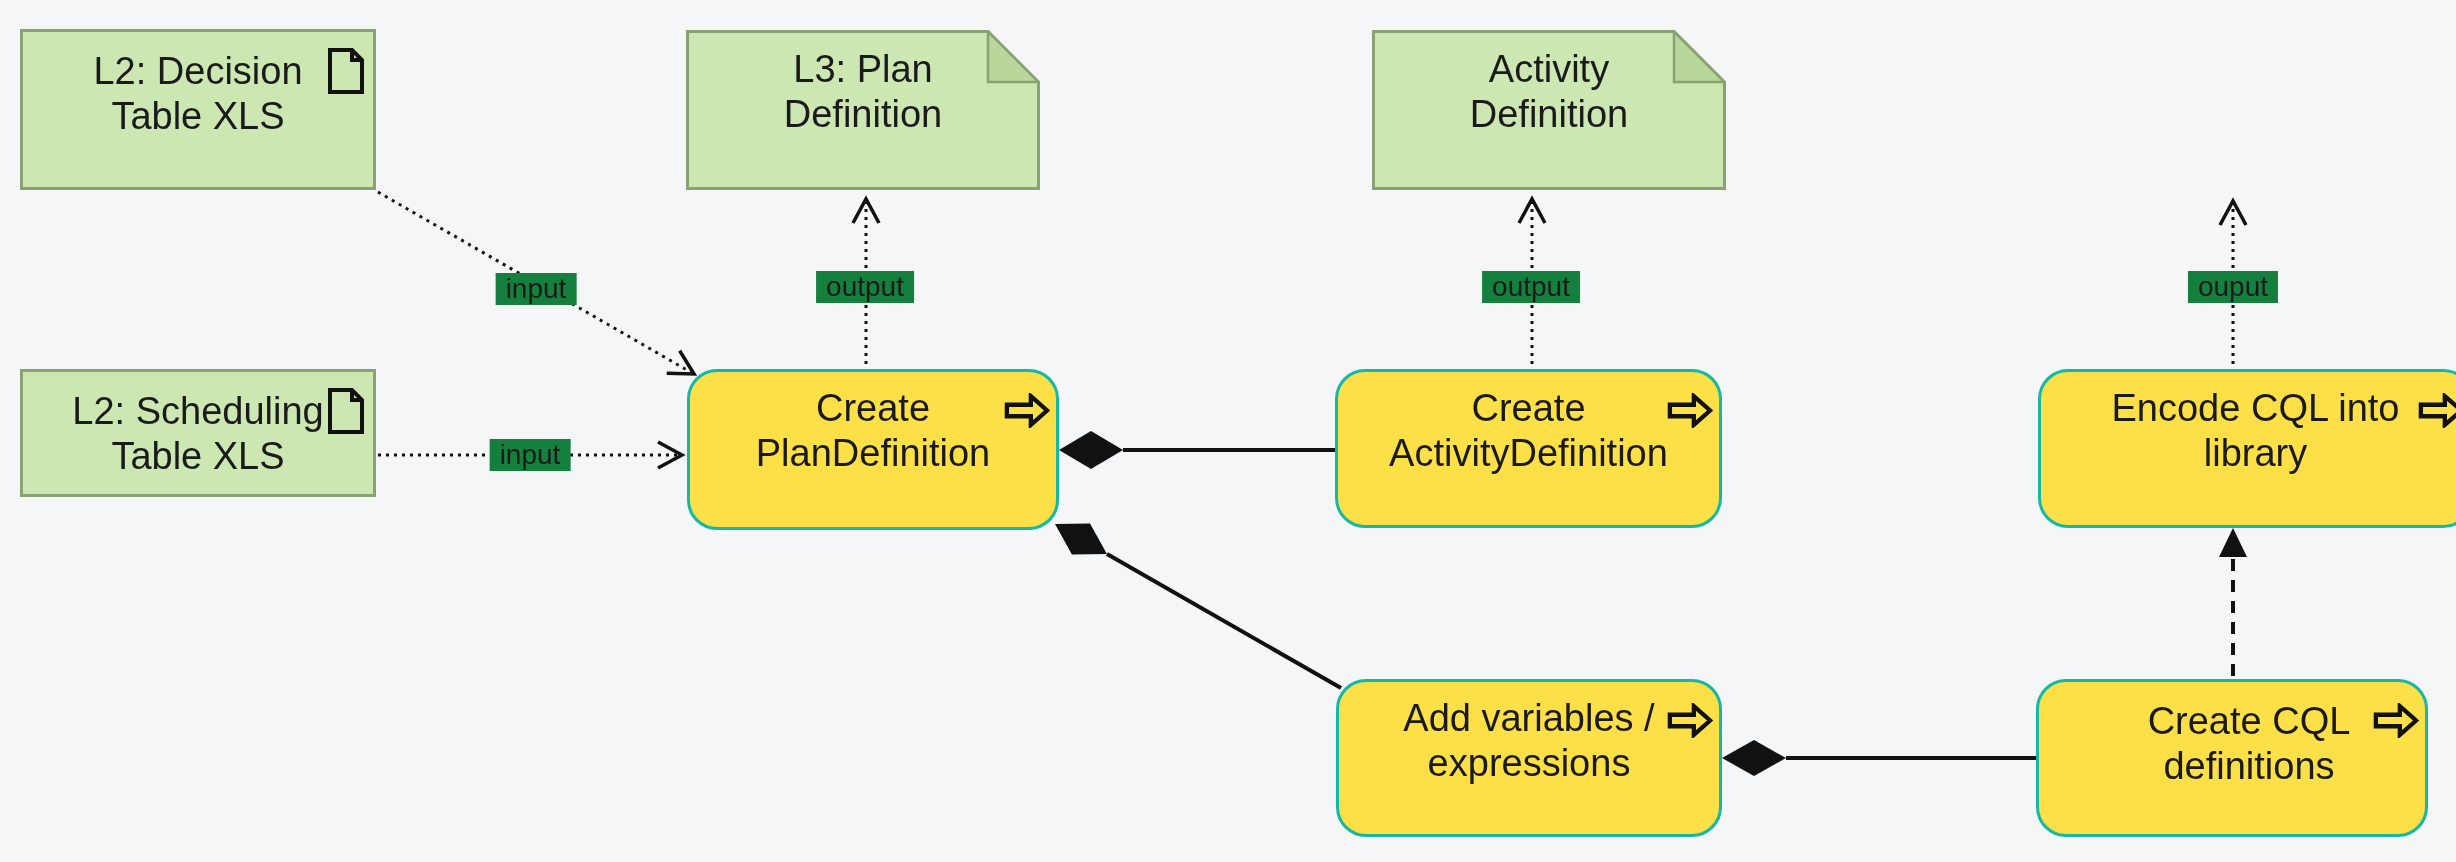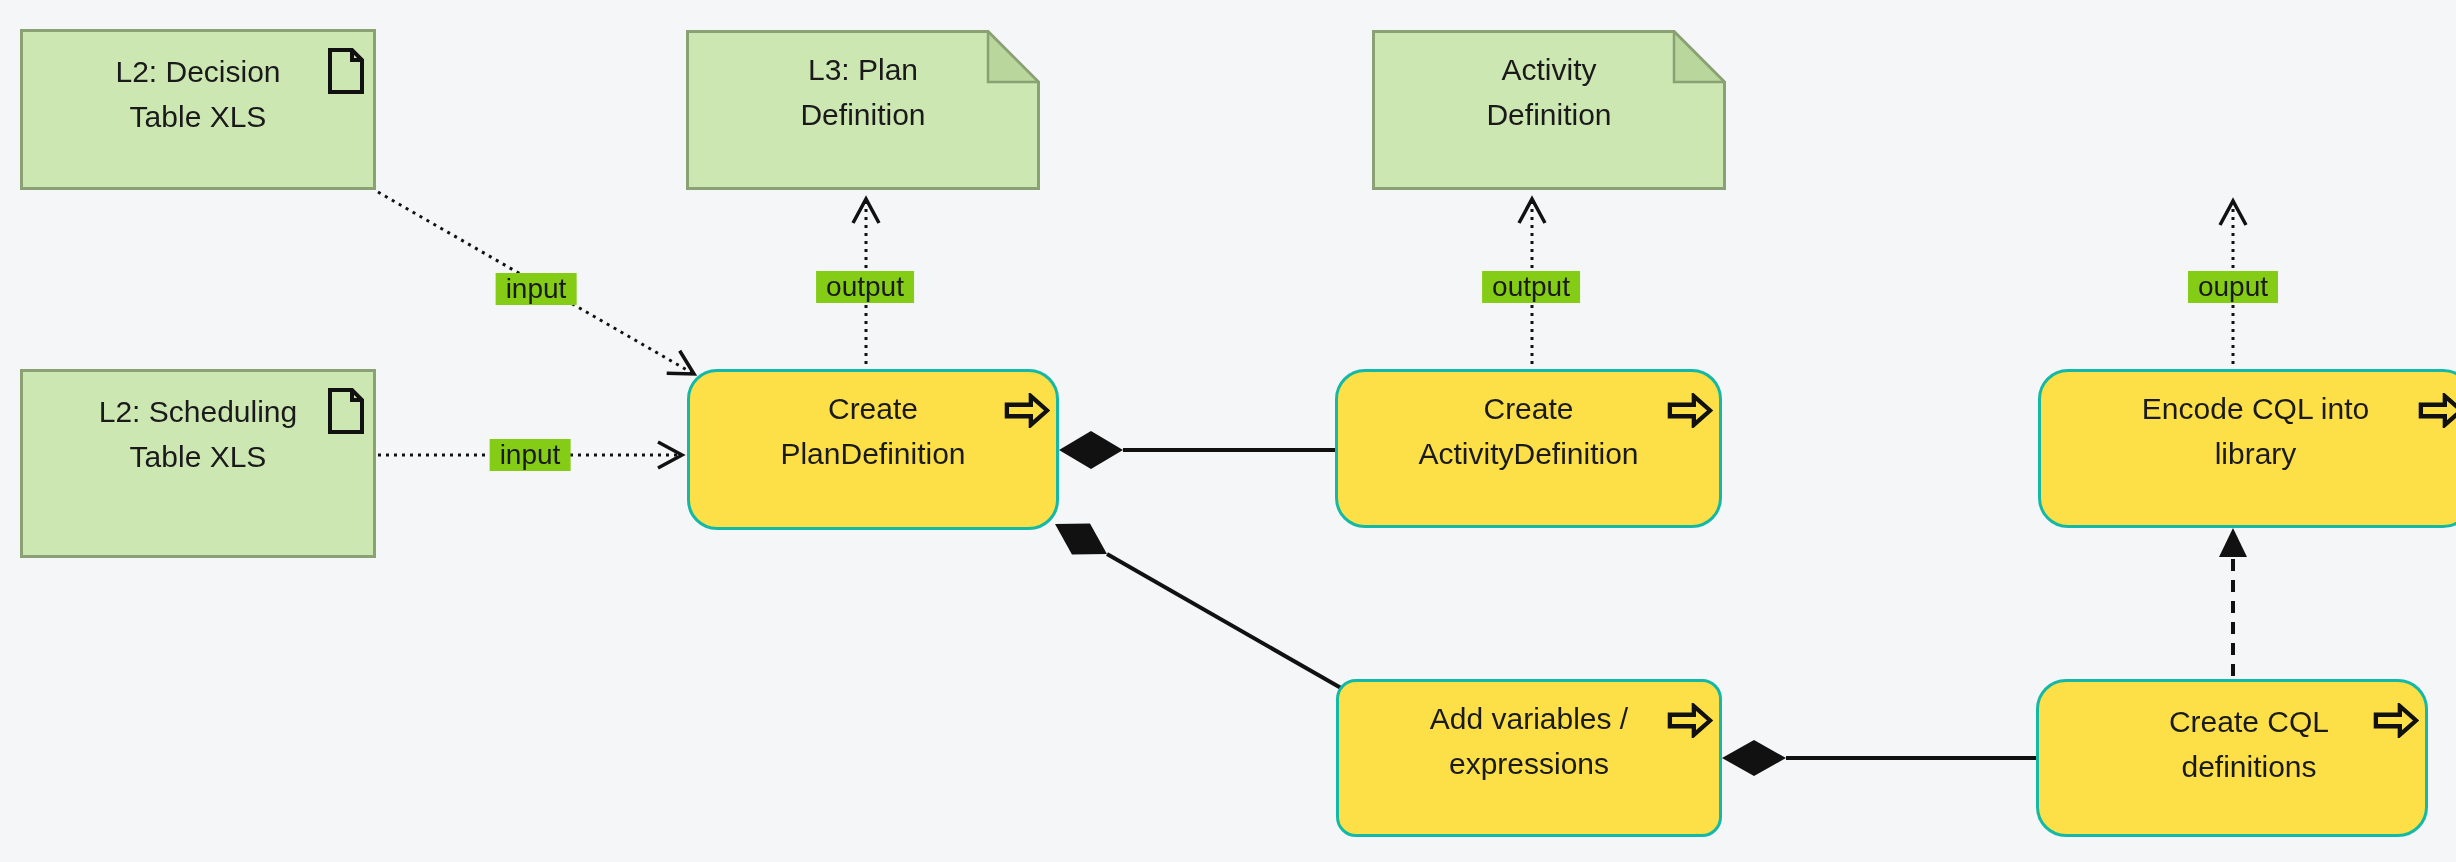--- a/index.html
+++ b/index.html
@@ -10,39 +10,39 @@
     color:#1a1a1a;
     position:relative;
     overflow:hidden;
   }
   .canvas{position:absolute;inset:0;}
   svg.edges{position:absolute;left:0;top:0;}
   .node{position:absolute;box-sizing:border-box;}
   .node-text{
     position:absolute;left:0;right:0;
     text-align:center;
-    font-size:30px;line-height:45px;
+    font-size:38px;line-height:45px;
     white-space:nowrap;
   }
   .note-rect{
     background:#cde7b3;
     border:3px solid #8aa273;
   }
   .note-shape-svg{position:absolute;inset:0;width:100%;height:100%;}
   .process{
     background:#fde047;
     border:3px solid #14b8a6;
     border-radius:30px;
   }
   .doc-icon{position:absolute;right:8px;top:15px;}
   .proc-icon{position:absolute;right:6px;top:21px;}
   .edge-label{
     position:absolute;
     transform:translate(-50%,-50%);
-    background:#84cc16;
+    background:#15803d;
     font-size:28px;line-height:30px;
     padding:1px 10px;
     white-space:nowrap;
   }
 </style>
 </head>
 <body>
 
 <div class="canvas">
 
@@ -100,21 +100,21 @@
     <svg class="doc-icon" width="38" height="48" viewBox="0 0 38 48">
       <path d="M3,3 h22 l10,10 v32 h-32 z" fill="none" stroke="#111" stroke-width="4"></path>
       <path d="M25,3 v10 h10" fill="none" stroke="#111" stroke-width="4"></path>
     </svg>
     <div class="node-text" style="top:17px;">
       <div>L2: Decision</div>
       <div>Table XLS</div>
     </div>
   </div>
 
-  <div class="node note-rect" style="left:20px;top:369px;width:356px;height:189px;">
+  <div class="node note-rect" style="left:20px;top:369px;width:356px;height:128px;">
     <svg class="doc-icon" width="38" height="48" viewBox="0 0 38 48">
       <path d="M3,3 h22 l10,10 v32 h-32 z" fill="none" stroke="#111" stroke-width="4"></path>
       <path d="M25,3 v10 h10" fill="none" stroke="#111" stroke-width="4"></path>
     </svg>
     <div class="node-text" style="top:17px;">
       <div>L2: Scheduling</div>
       <div>Table XLS</div>
     </div>
   </div>
 
@@ -164,21 +164,21 @@
   <div class="node process" style="left:2038px;top:369px;width:435px;height:159px;padding-left:45px;">
     <svg class="proc-icon" width="46" height="35" viewBox="0 0 48 36">
       <path d="M3,12 h25 v-9 l17,15 -17,15 v-9 h-25 z" fill="none" stroke="#111" stroke-width="4.5"></path>
     </svg>
     <div class="node-text" style="top:14px;">
       <div>Encode CQL into</div>
       <div>library</div>
     </div>
   </div>
 
-  <div class="node process" style="left:1336px;top:679px;width:386px;height:158px;border-radius:20px;">
+  <div class="node process" style="left:1336px;top:679px;width:386px;height:158px;">
     <svg class="proc-icon" width="46" height="35" viewBox="0 0 48 36">
       <path d="M3,12 h25 v-9 l17,15 -17,15 v-9 h-25 z" fill="none" stroke="#111" stroke-width="4.5"></path>
     </svg>
     <div class="node-text" style="top:14px;">
       <div>Add variables /</div>
       <div>expressions</div>
     </div>
   </div>
 
   <div class="node process" style="left:2036px;top:679px;width:392px;height:158px;">

